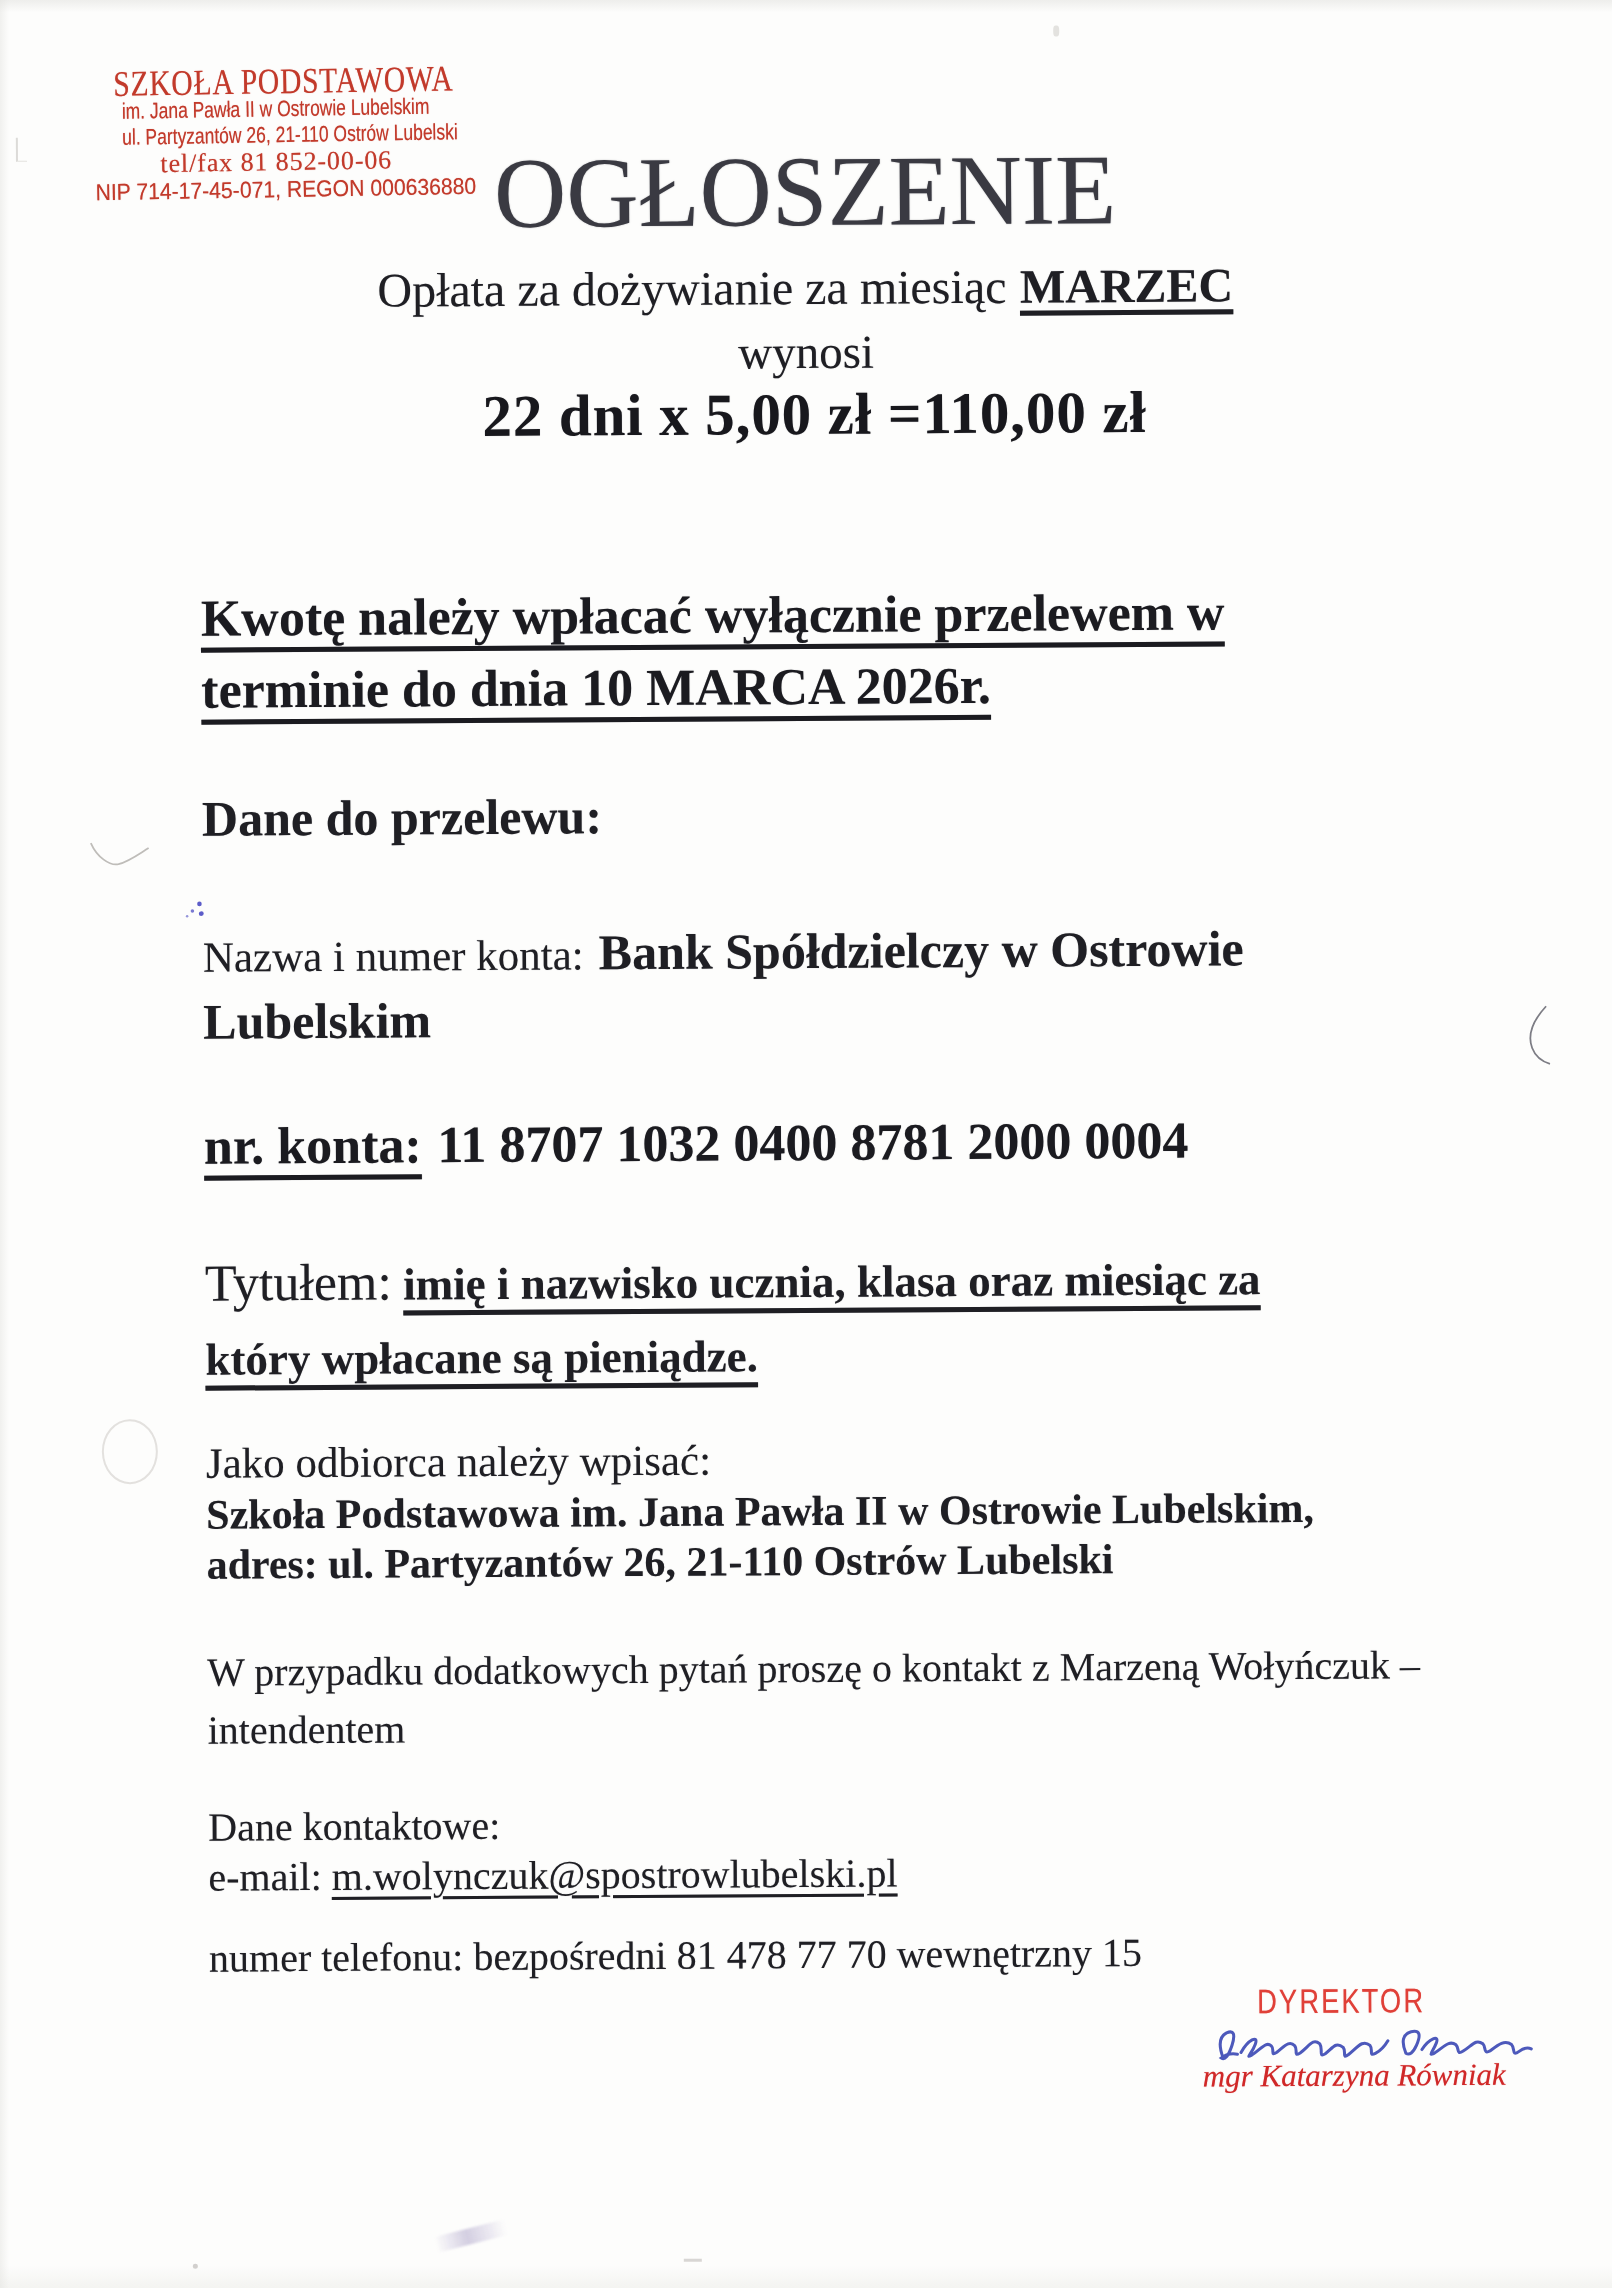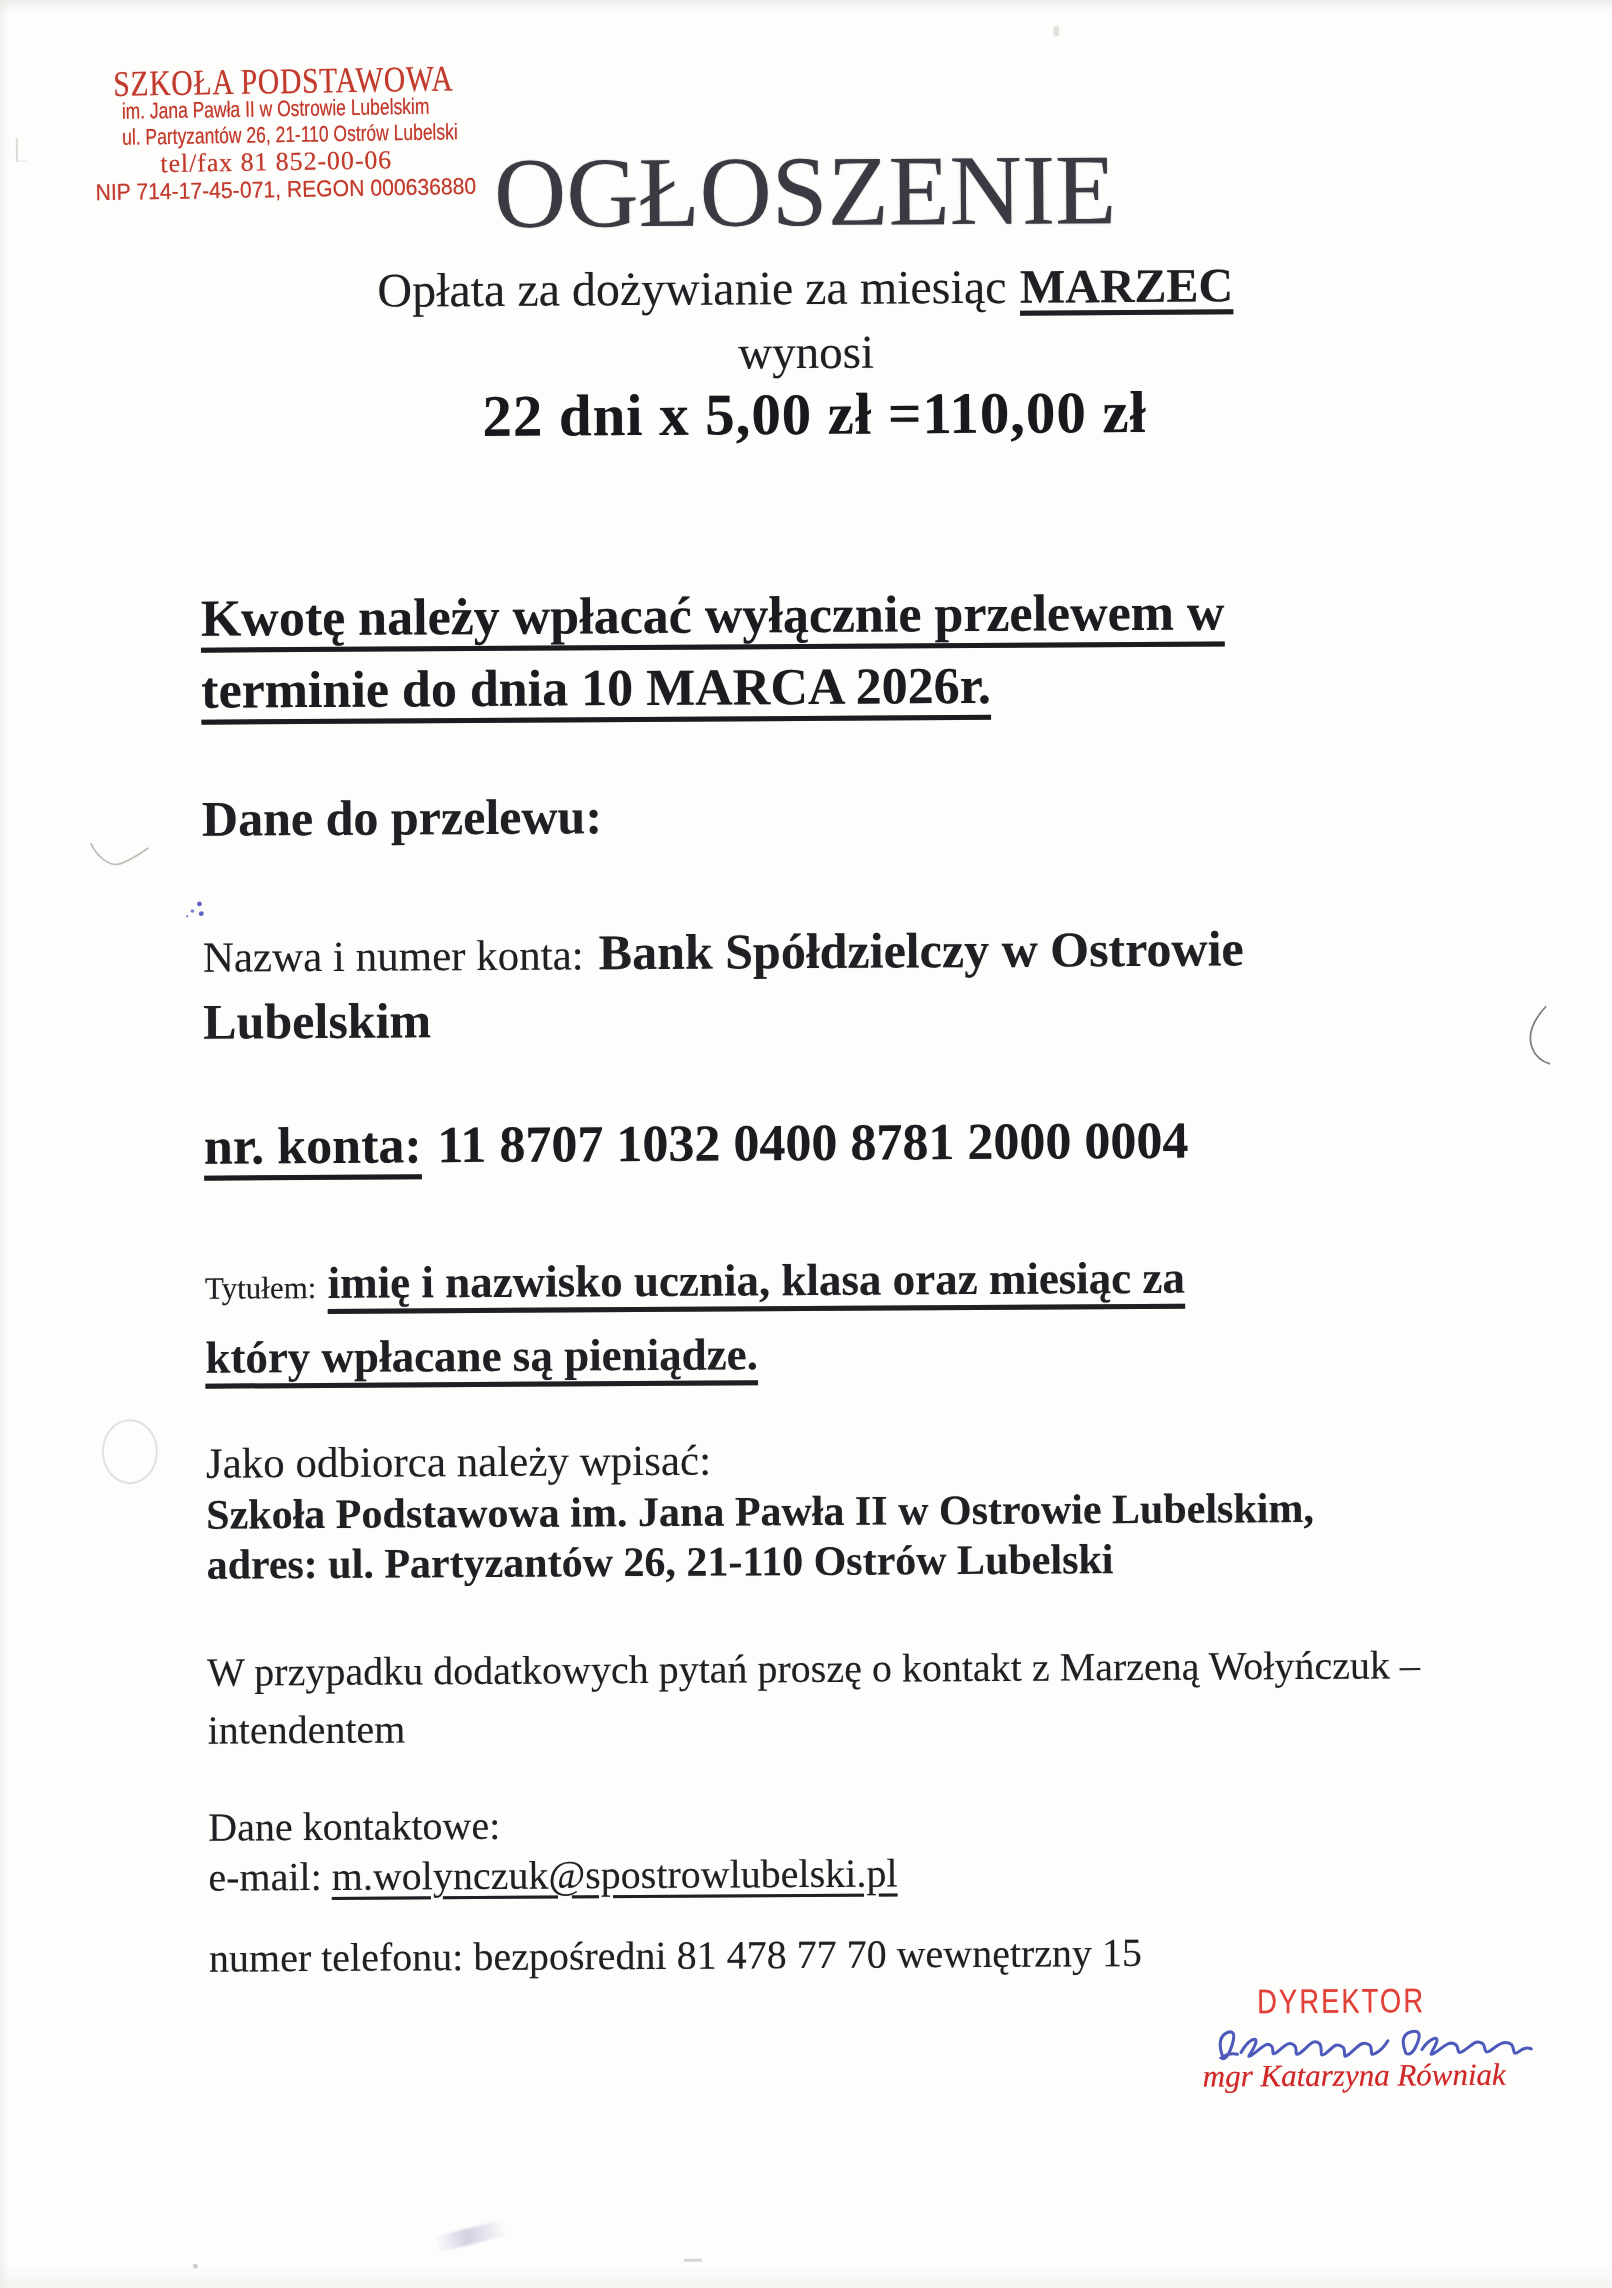--- a/index.html
+++ b/index.html
@@ -52,21 +52,21 @@
   .bank-line { left:204px; top:922px; white-space:nowrap; }
   .bank-line .label { font-size:43px; }
   .bank-line .bank  { font-size:50px; font-weight:bold; margin-left:.3em; }
   .bank-line2 { left:204px; top:989px; font-size:50px; font-weight:bold; }
 
   .acct { left:204px; top:1113px; font-size:52px; font-weight:bold; white-space:nowrap; color:#1b1b20; }
   .acct .label { text-decoration:underline; text-decoration-thickness:5.4px; text-underline-offset:11.6px; }
   .acct .num { margin-left:.3em; }
 
   .tytulem { left:204px; top:1248px; line-height:64px; }
-  .tytulem .label { font-size:31px; }
+  .tytulem .label { font-size:52px; }
   .tytulem .val { font-size:45px; font-weight:bold; text-decoration:underline;
                   text-decoration-thickness:4.5px; text-underline-offset:10.7px; }
   .tytulem .val.first { margin-left:.25em; }
 
   .jako  { left:204px; top:1435px; font-size:43px; }
   .recip1{ left:204px; top:1487px; font-size:42px; font-weight:bold; white-space:nowrap; }
   .recip2{ left:204px; top:1537px; font-size:42px; font-weight:bold; white-space:nowrap; }
 
   .note1 { left:204px; top:1645px; font-size:40px; white-space:nowrap; }
   .note2 { left:204px; top:1703px; font-size:40px; }

